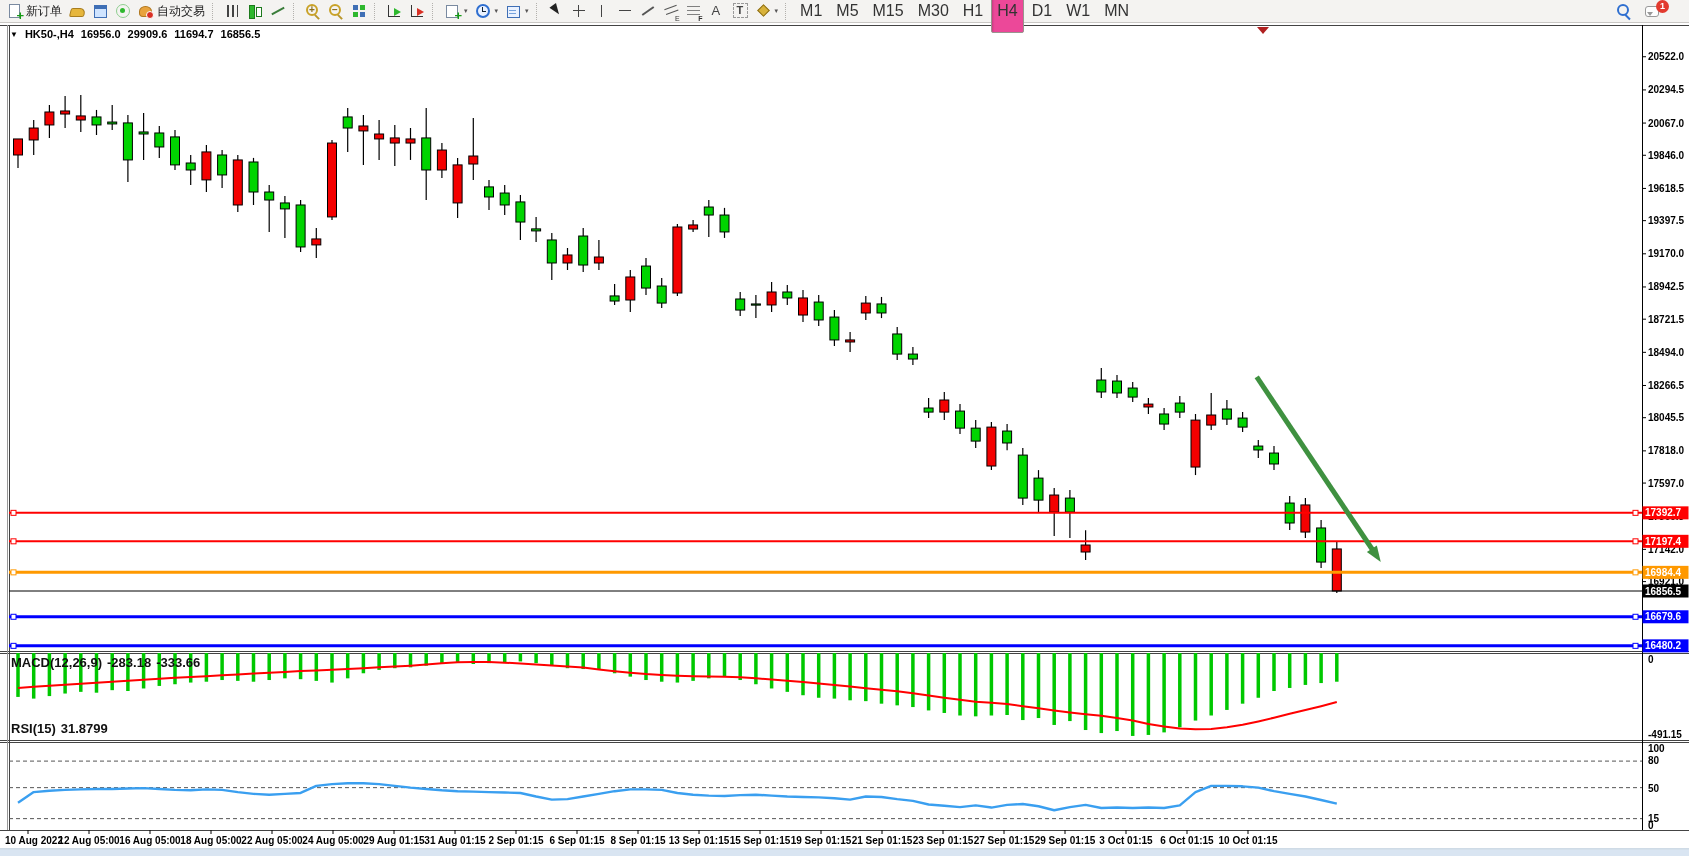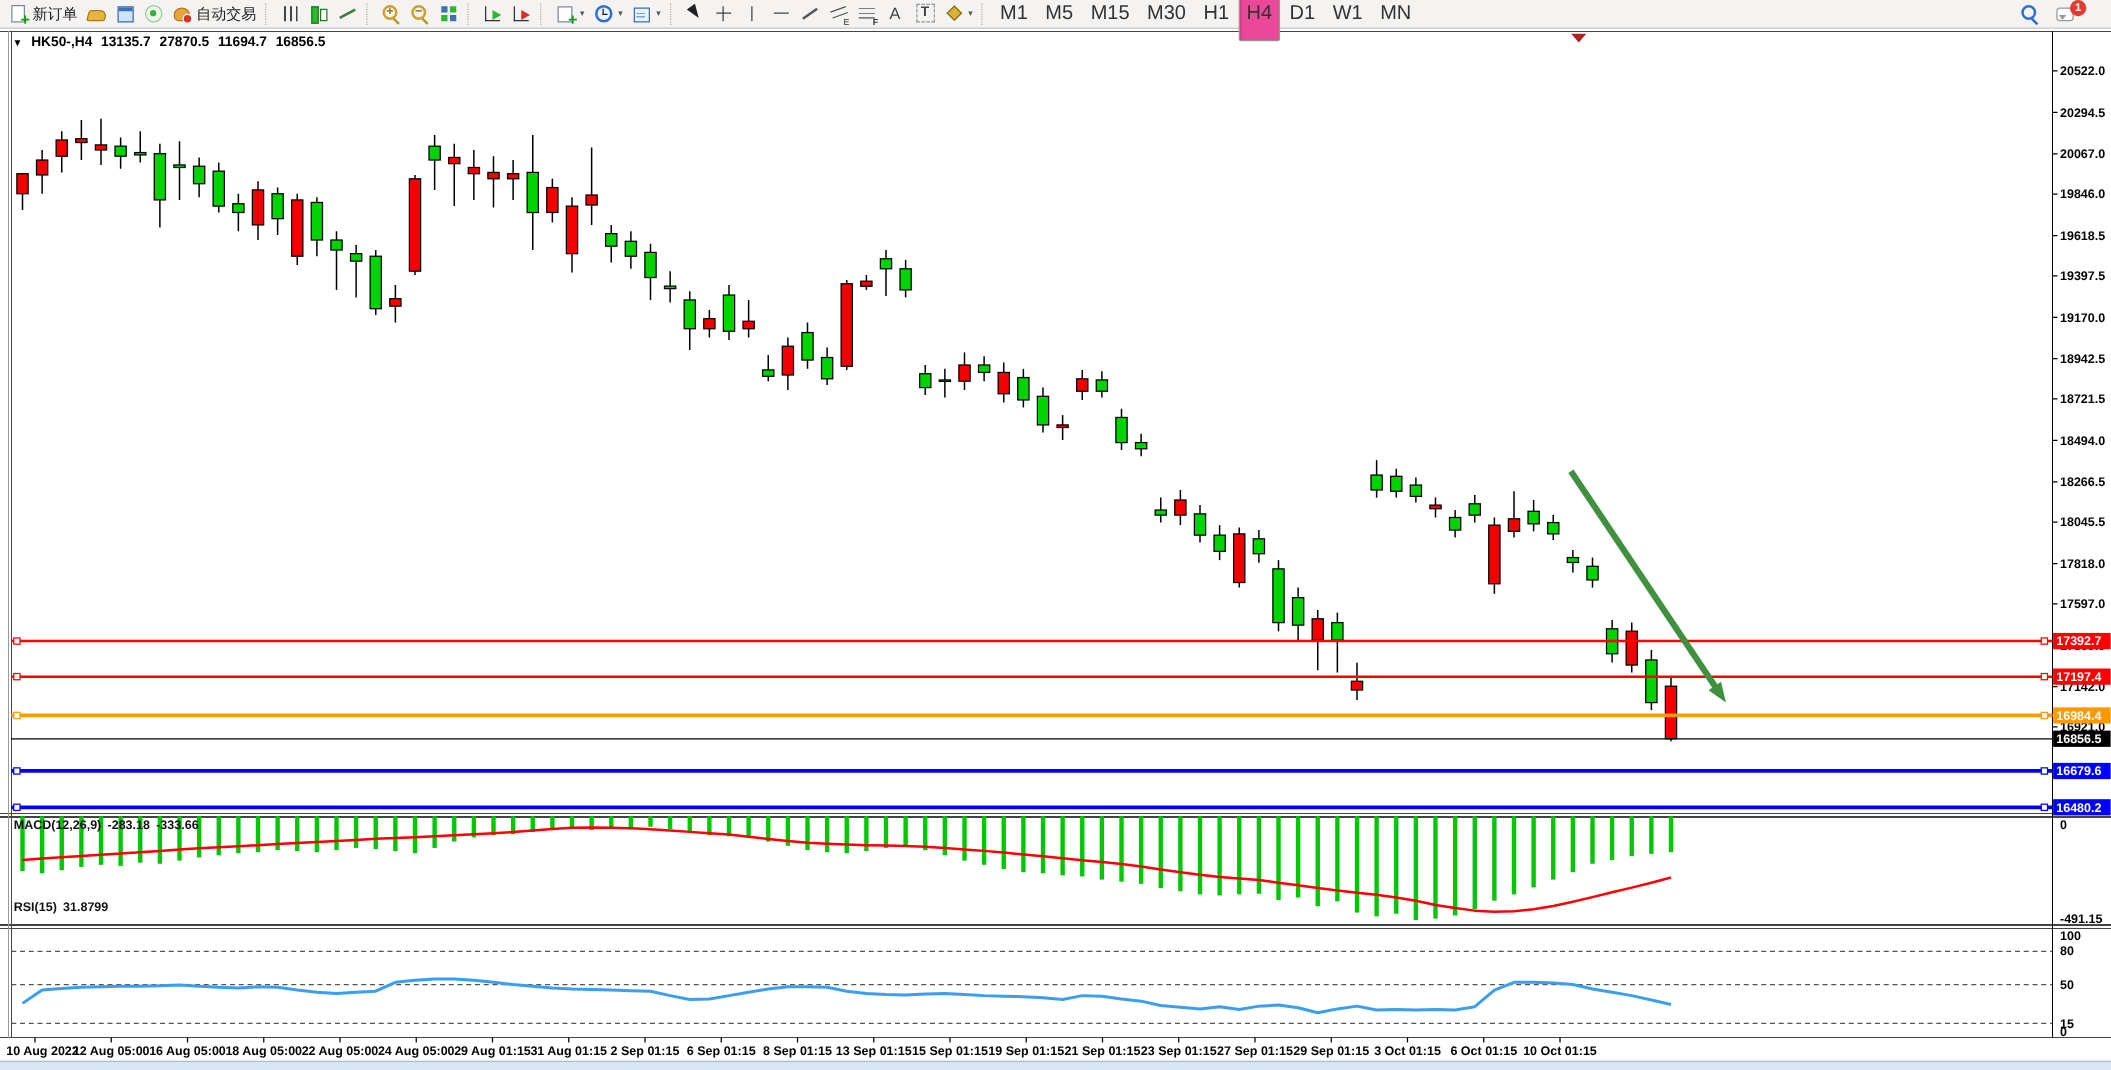--- a/index.html
+++ b/index.html
@@ -65,21 +65,21 @@
   .searchic::before{content:"";position:absolute;left:1px;top:1px;width:8px;height:8px;border:2px solid #2f6fd0;border-radius:50%;}
   .searchic::after{content:"";position:absolute;right:1px;bottom:1px;width:7px;height:2px;background:#2f6fd0;transform:rotate(45deg);}
   .chatic::before{content:"";position:absolute;left:1px;top:3px;width:12px;height:9px;background:#fdfdfd;border:1px solid #999;border-radius:3px;}
   .chatic::after{content:"";position:absolute;left:3px;bottom:0px;width:0;height:0;border:3px solid transparent;border-top:4px solid #999;}
   
   #chartwin{position:absolute;left:0;top:23px;width:1689px;height:833px;background:#fff;}
   #chart-svg{position:absolute;left:0;top:0;}
   #chart-title{position:absolute;left:10px;top:5px;font-size:11px;font-weight:bold;color:#000;
     display:flex;gap:7px;align-items:center;z-index:3;}
   #chart-title .tri{font-size:8px;}
-  .indlabel{position:absolute;left:11px;font-size:10px;font-weight:bold;color:#111;z-index:3;display:flex;gap:5px;}
+  .indlabel{position:absolute;left:11px;font-size:13px;font-weight:bold;color:#111;z-index:3;display:flex;gap:5px;}
 </style>
 </head>
 <body>
 
 <div id="app">
   <div id="toolbar">
     <span id="tb-left" style="display:flex;align-items:center;gap:1px">
         <span class="tbtn">
           <span class="ico neworder"></span>
           <span>新订单</span>
@@ -593,22 +593,22 @@
           <line x1="1187" y1="807" x2="1187" y2="811" stroke="#000"></line>
           <text x="1187" y="821" font-family="Liberation Sans,sans-serif" font-size="10" font-weight="bold" fill="#000" text-anchor="middle">6 Oct 01:15</text>
           <line x1="1248" y1="807" x2="1248" y2="811" stroke="#000"></line>
           <text x="1248" y="821" font-family="Liberation Sans,sans-serif" font-size="10" font-weight="bold" fill="#000" text-anchor="middle">10 Oct 01:15</text>
         </g>
     </svg>
 
     <div id="chart-title">
       <span class="tri">▼</span>
       <span>HK50-,H4</span>
-      <span>13135.7</span>
-      <span>27870.5</span>
+      <span>16956.0</span>
+      <span>29909.6</span>
       <span>11694.7</span>
       <span>16856.5</span>
     </div>
 
     <div class="indlabel" style="top:632px" id="macd-label">
       <span>MACD(12,26,9)</span>
       <span>-283.18</span>
       <span>-333.66</span>
     </div>
     <div class="indlabel" style="top:698px" id="rsi-label">

